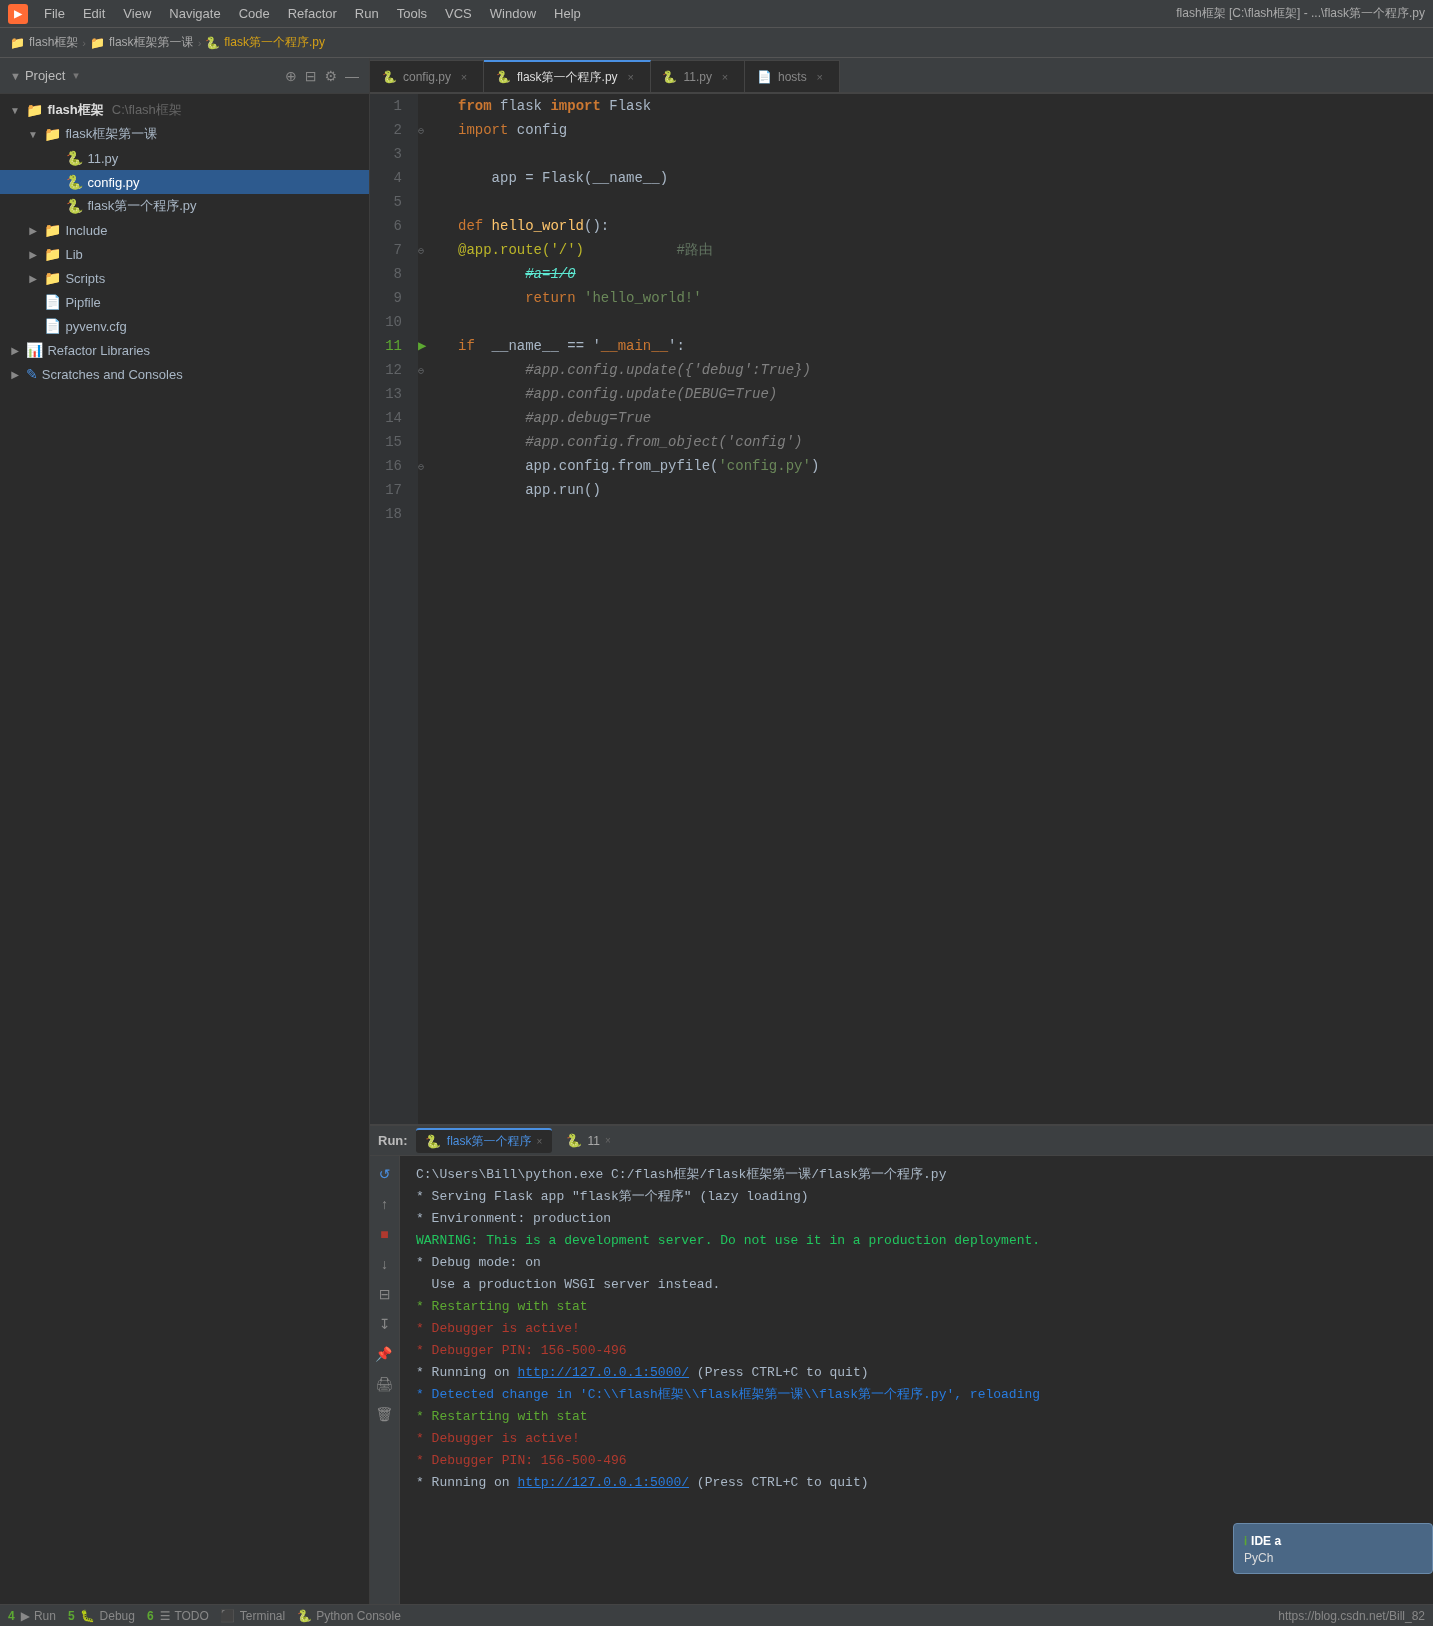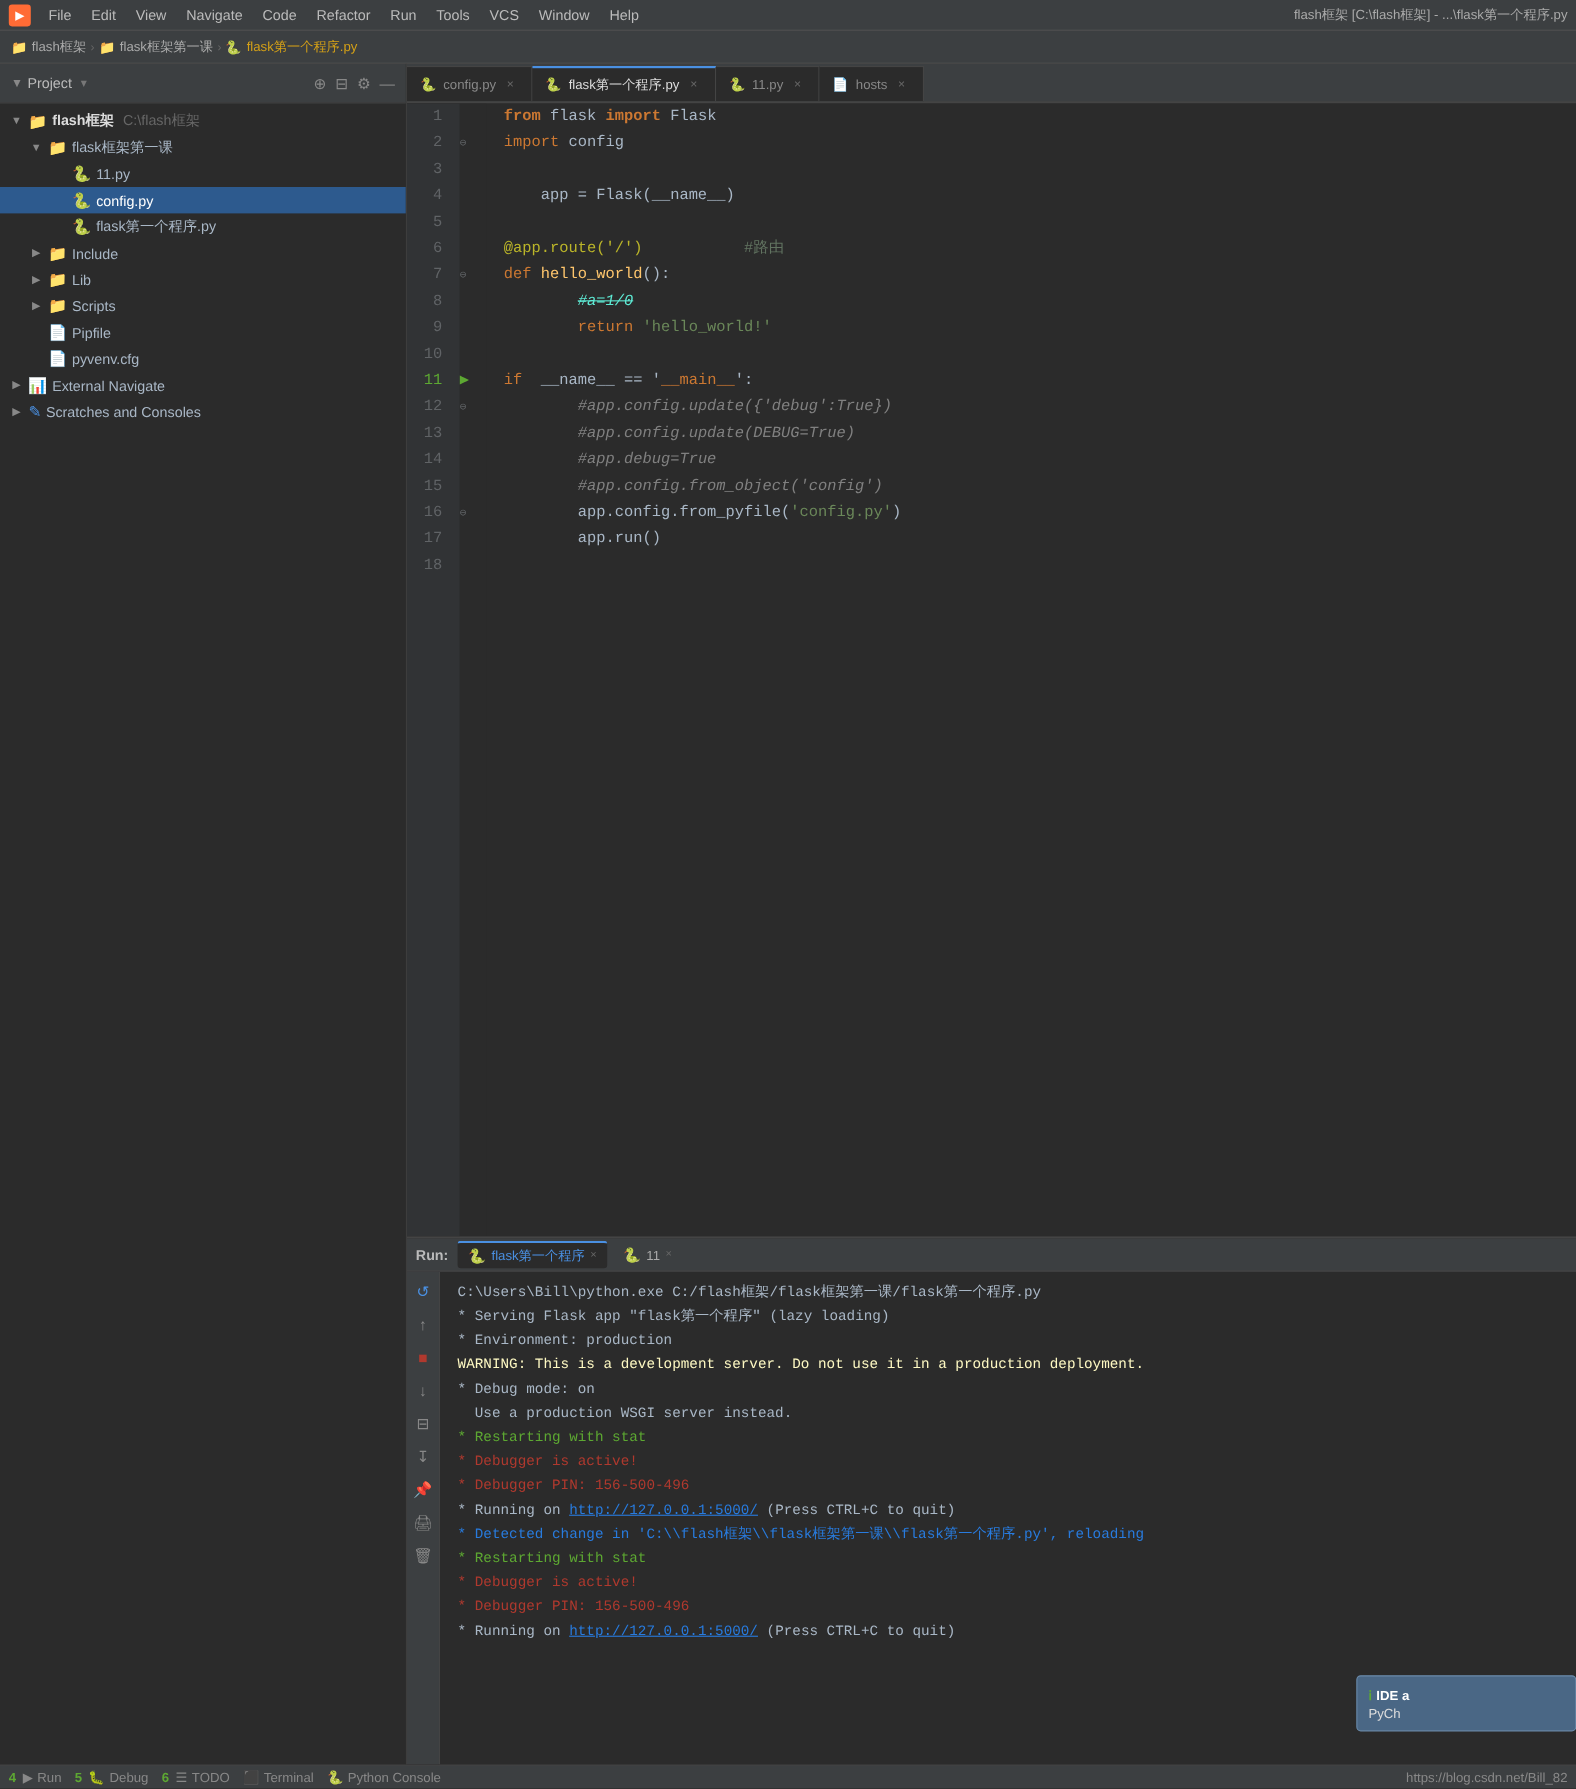--- a/index.html
+++ b/index.html
@@ -282,21 +282,21 @@
       font-size: 13px;
       line-height: 22px;
       overflow-y: auto;
       color: #a9b7c6;
     }
     .console-line { white-space: pre-wrap; }
     .console-green { color: #5da832; }
     .console-red { color: #b0392e; }
     .console-link { color: #287bde; text-decoration: underline; cursor: pointer; }
     .console-cyan { color: #287bde; }
-    .console-warn { color: #fef9c3; }
+    .console-warn { color: #22c55e; }
 
     
     .status-bar {
       height: 22px;
       background: #3c3f41;
       display: flex;
       align-items: center;
       padding: 0 8px;
       gap: 12px;
       font-size: 12px;
@@ -442,21 +442,21 @@
 
       <div class="tree-item" style="padding-left:26px;">
         <span class="expand-arrow"> </span>
         <span class="file-icon text-icon">📄</span>
         <span>pyvenv.cfg</span>
       </div>
 
       <div class="tree-item" style="padding-left:8px;">
         <span class="expand-arrow">▶</span>
         <span style="font-size:14px; color:#888;">📊</span>
-        <span>External Navigate</span>
+        <span>Refactor Libraries</span>
       </div>
 
       <div class="tree-item" style="padding-left:8px;">
         <span class="expand-arrow">▶</span>
         <span style="font-size:14px; color:#4a90e2;">✎</span>
         <span>Scratches and Consoles</span>
       </div>
     </div>
   </div>
 
@@ -544,25 +544,25 @@
 
           <div class="code-line"></div>
 
           <div class="code-line">
             <span>    app = Flask(__name__)</span>
           </div>
 
           <div class="code-line"></div>
 
           <div class="code-line">
+            <span class="kw2">def </span><span class="fn">hello_world</span><span>():</span>
+          </div>
+
+          <div class="code-line">
             <span class="deco">@app.route('/')</span><span>           </span><span class="comment-green">#路由</span>
-          </div>
-
-          <div class="code-line">
-            <span class="kw2">def </span><span class="fn">hello_world</span><span>():</span>
           </div>
 
           <div class="code-line">
             <span>        </span><span class="cm-red">#a=1/0</span>
           </div>
 
           <div class="code-line">
             <span>        </span><span class="kw2">return </span><span class="str">'hello_world!'</span>
           </div>
 

